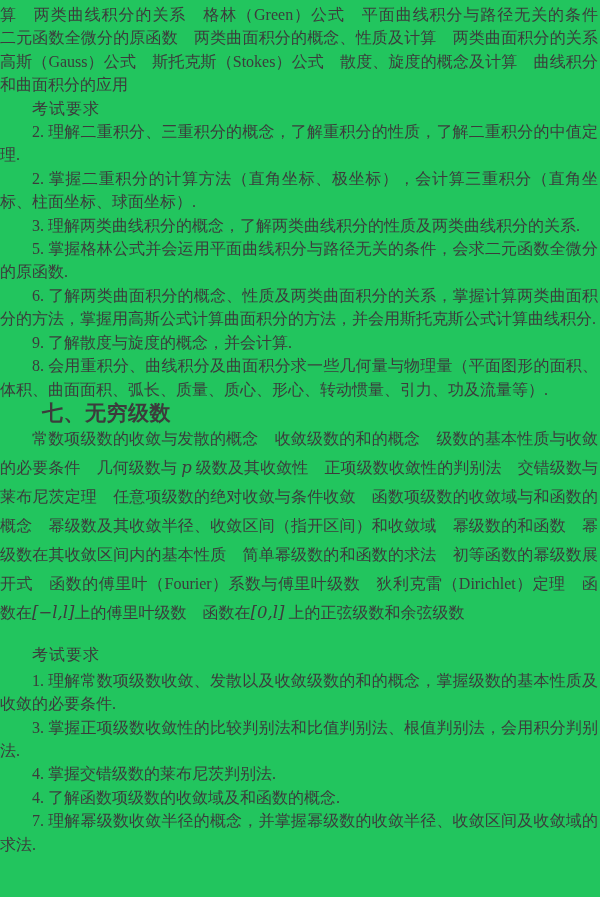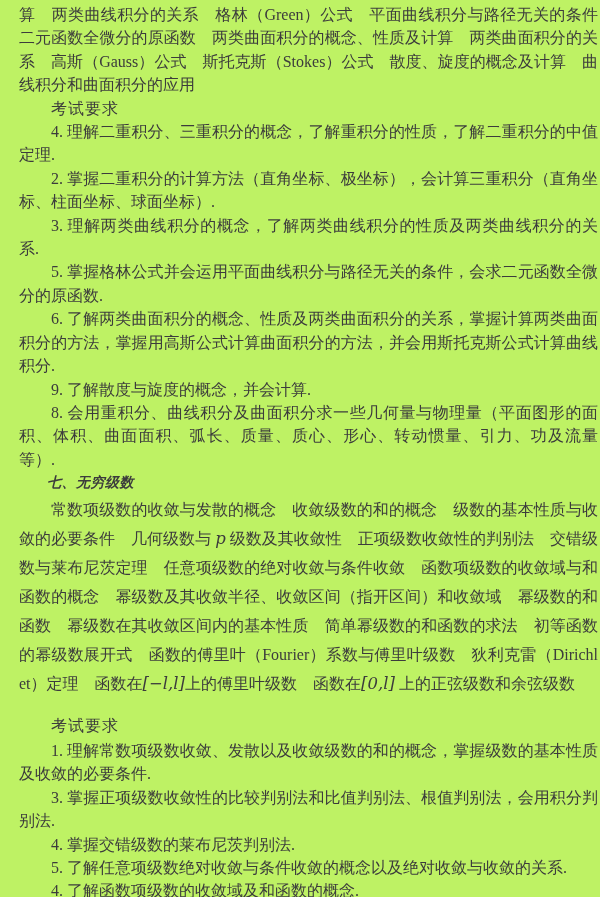--- a/index.html
+++ b/index.html
@@ -10,74 +10,72 @@
     background: #fdfdfd;
     color: #3c3c3c;
     font-family: "Liberation Serif", "DejaVu Serif", serif;
     font-size: 16px;
     line-height: 23.4px;
   }
   .page {
     box-sizing: border-box;
     width: 600px;
     height: 897px;
-    padding: 3px 2px 0 19px;
-    background: #bef264;
+    padding: 3px 2px 0 0;
+    background: #22c55e;
   }
   p {
     margin: 0;
     text-align: justify;
     word-break: break-all;
   }
   .indent { text-indent: 2em; }
   .kaiti {
     letter-spacing: 1px;
   }
   .section-title {
     font-family: "Liberation Sans", "DejaVu Sans", sans-serif;
     font-weight: bold;
-    font-size: 14px;
+    font-size: 21px;
     letter-spacing: 0.5px;
-    font-style: italic;
   }
   .math {
     font-family: "DejaVu Serif", serif;
     font-style: italic;
     font-size: 16.5px;
   }
   .gap-top { margin-top: 16px; }
   .gap-top-sm { margin-top: 2px; }
   .topics7 { line-height: 29px; }
 </style>
 </head>
 <body>
 
 <div class="page">
 
   <p>算　两类曲线积分的关系　格林（Green）公式　平面曲线积分与路径无关的条件　二元函数全微分的原函数　两类曲面积分的概念、性质及计算　两类曲面积分的关系　高斯（Gauss）公式　斯托克斯（Stokes）公式　散度、旋度的概念及计算　曲线积分和曲面积分的应用</p>
 
   <p class="kaiti indent">考试要求</p>
 
-  <p class="indent">4. 理解二重积分、三重积分的概念，了解重积分的性质，了解二重积分的中值定理.</p>
+  <p class="indent">2. 理解二重积分、三重积分的概念，了解重积分的性质，了解二重积分的中值定理.</p>
   <p class="indent">2. 掌握二重积分的计算方法（直角坐标、极坐标），会计算三重积分（直角坐标、柱面坐标、球面坐标）.</p>
   <p class="indent">3. 理解两类曲线积分的概念，了解两类曲线积分的性质及两类曲线积分的关系.</p>
   <p class="indent">5. 掌握格林公式并会运用平面曲线积分与路径无关的条件，会求二元函数全微分的原函数.</p>
   <p class="indent">6. 了解两类曲面积分的概念、性质及两类曲面积分的关系，掌握计算两类曲面积分的方法，掌握用高斯公式计算曲面积分的方法，并会用斯托克斯公式计算曲线积分.</p>
   <p class="indent">9. 了解散度与旋度的概念，并会计算.</p>
   <p class="indent">8. 会用重积分、曲线积分及曲面积分求一些几何量与物理量（平面图形的面积、体积、曲面面积、弧长、质量、质心、形心、转动惯量、引力、功及流量等）.</p>
 
   <p class="section-title indent">七、无穷级数</p>
 
 
   <p class="indent topics7">
     <span>常数项级数的收敛与发散的概念　收敛级数的和的概念　级数的基本性质与收敛的必要条件　几何级数与 </span><span class="math">p</span><span> 级数及其收敛性　正项级数收敛性的判别法　交错级数与莱布尼茨定理　任意项级数的绝对收敛与条件收敛　函数项级数的收敛域与和函数的概念　幂级数及其收敛半径、收敛区间（指开区间）和收敛域　幂级数的和函数　幂级数在其收敛区间内的基本性质　简单幂级数的和函数的求法　初等函数的幂级数展开式　函数的傅里叶（Fourier）系数与傅里叶级数　狄利克雷（Dirichlet）定理　函数在</span><span class="math">[−l,l]</span><span>上的傅里叶级数　函数在</span><span class="math">[0,l]</span><span> 上的正弦级数和余弦级数</span>
   </p>
 
   <p class="kaiti indent gap-top">考试要求</p>
 
   <p class="indent gap-top-sm">1. 理解常数项级数收敛、发散以及收敛级数的和的概念，掌握级数的基本性质及收敛的必要条件.</p>
   <p class="indent">3. 掌握正项级数收敛性的比较判别法和比值判别法、根值判别法，会用积分判别法.</p>
   <p class="indent">4. 掌握交错级数的莱布尼茨判别法.</p>
-  <p class="indent">5. 了解任意项级数绝对收敛与条件收敛的概念以及绝对收敛与收敛的关系.</p>
   <p class="indent">4. 了解函数项级数的收敛域及和函数的概念.</p>
   <p class="indent">7. 理解幂级数收敛半径的概念，并掌握幂级数的收敛半径、收敛区间及收敛域的求法.</p>
 
 </div>
 
 </body></html>

